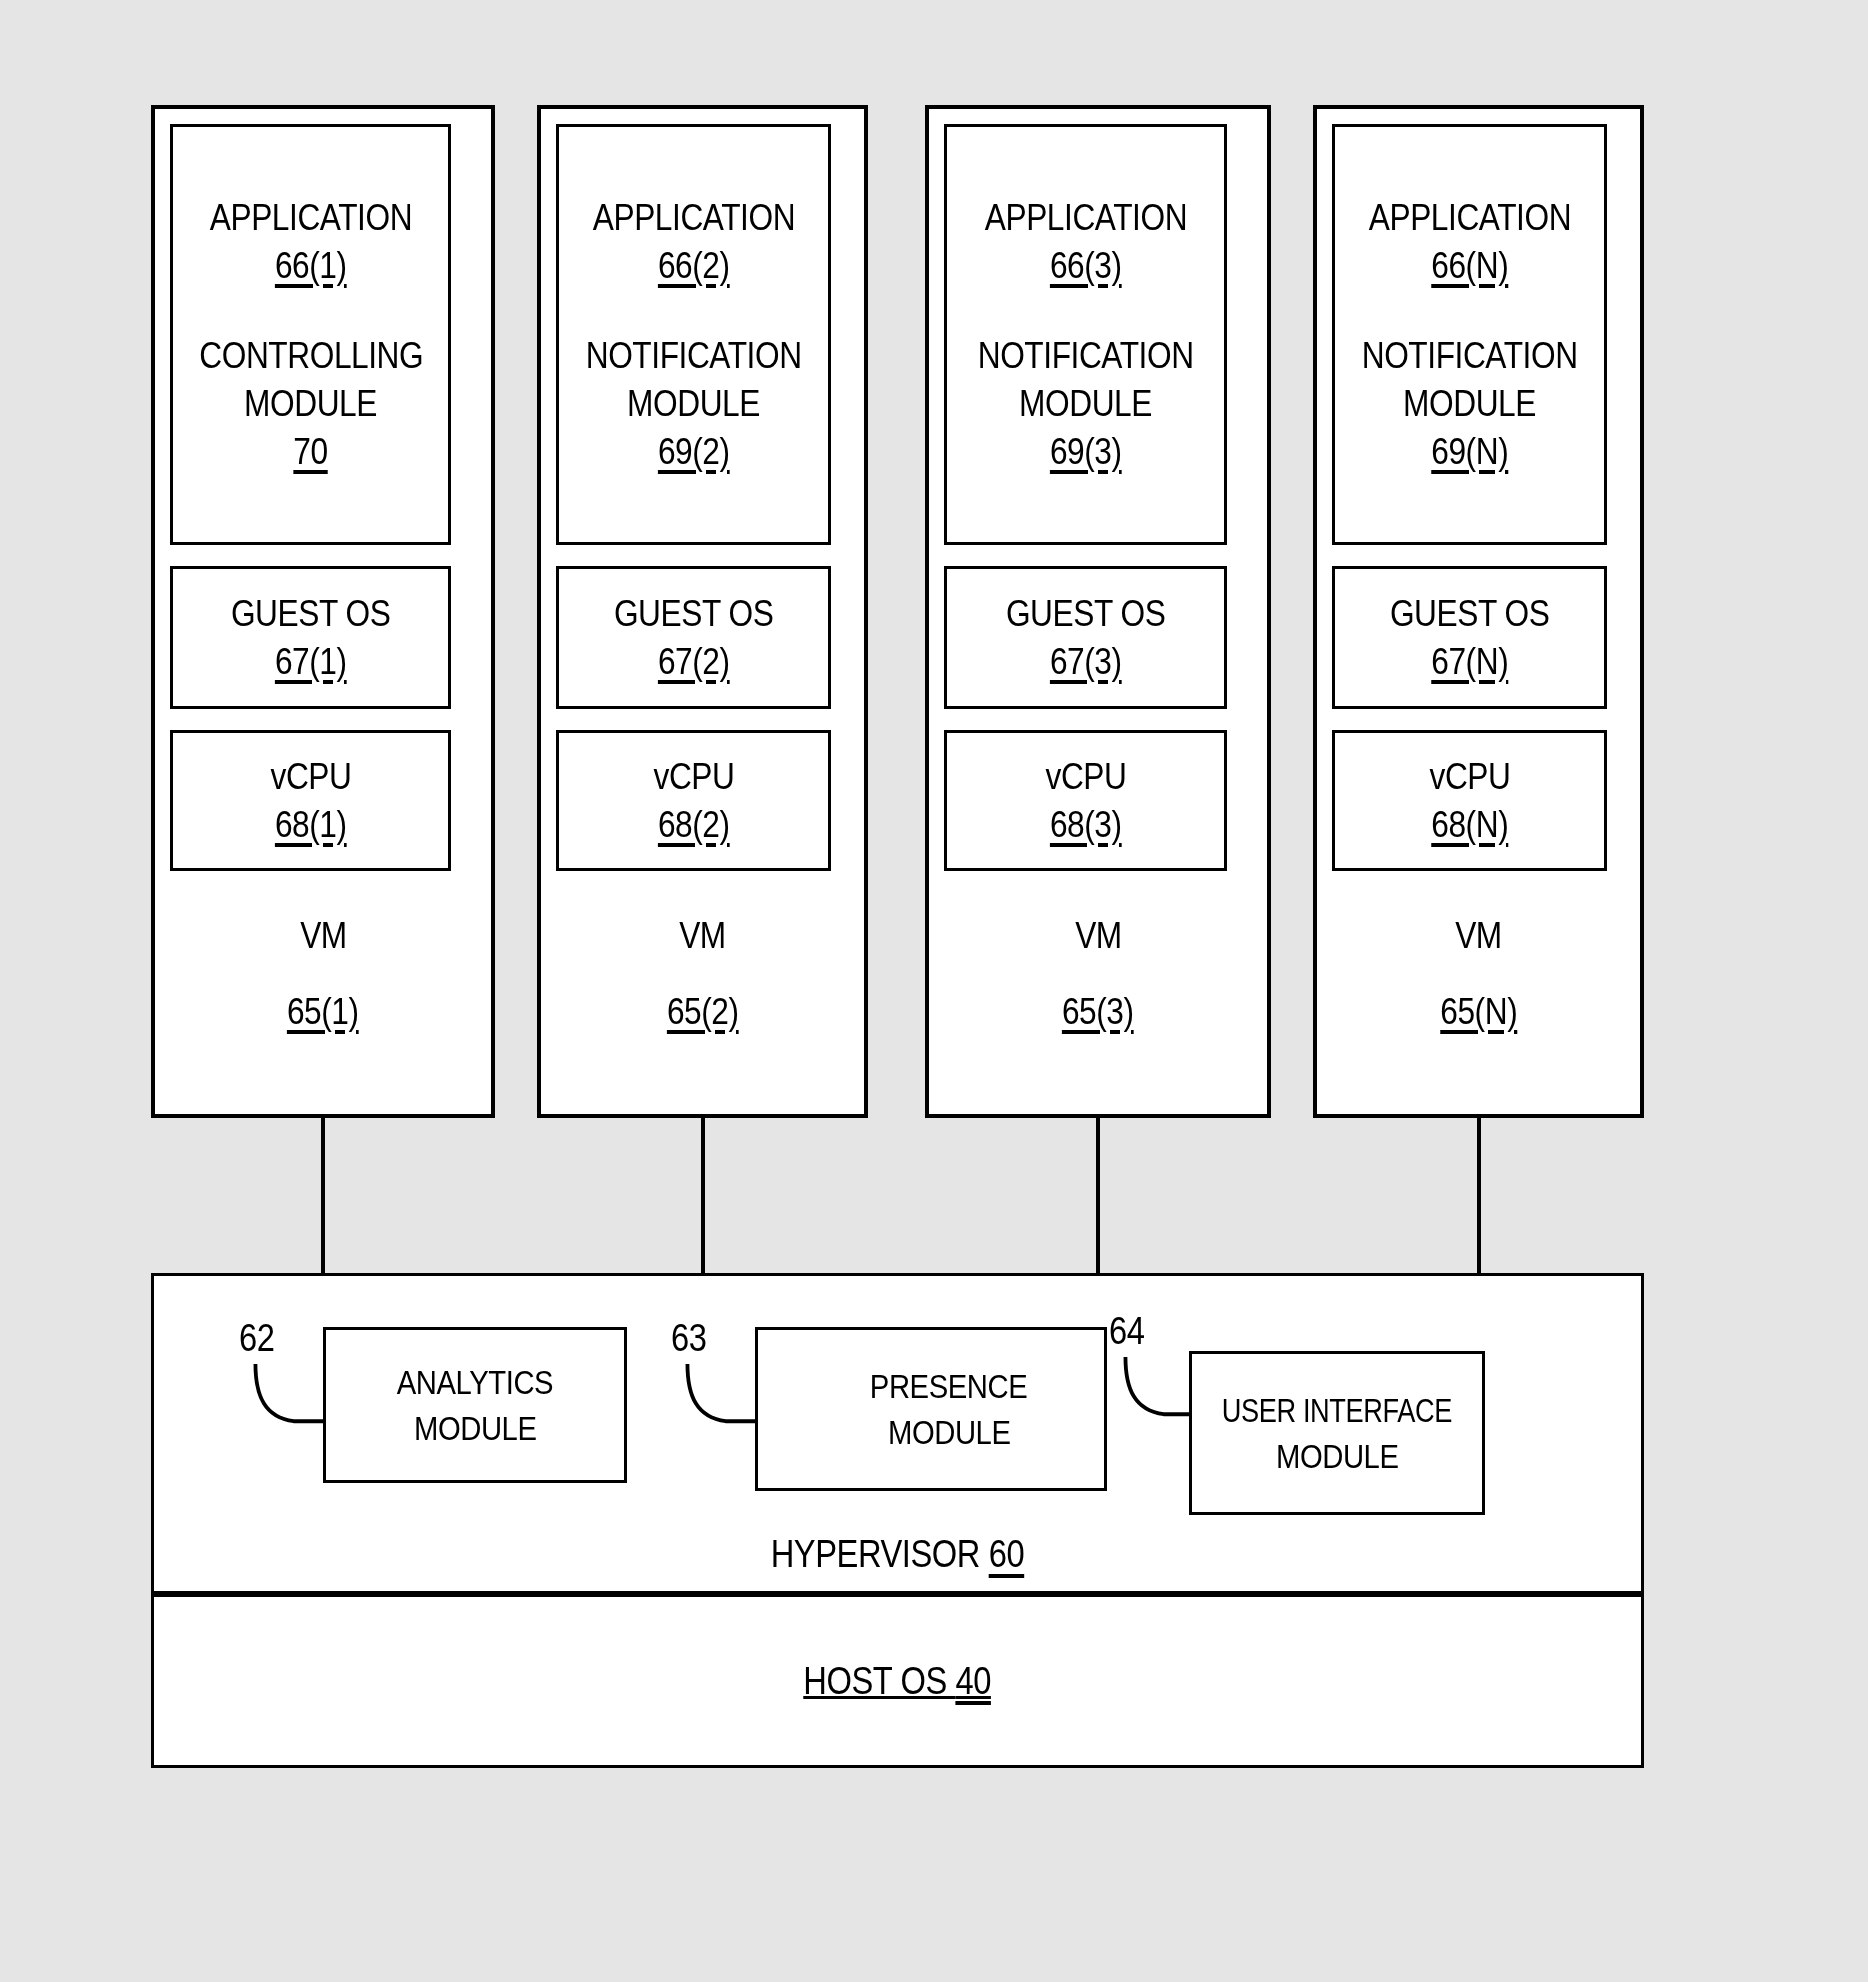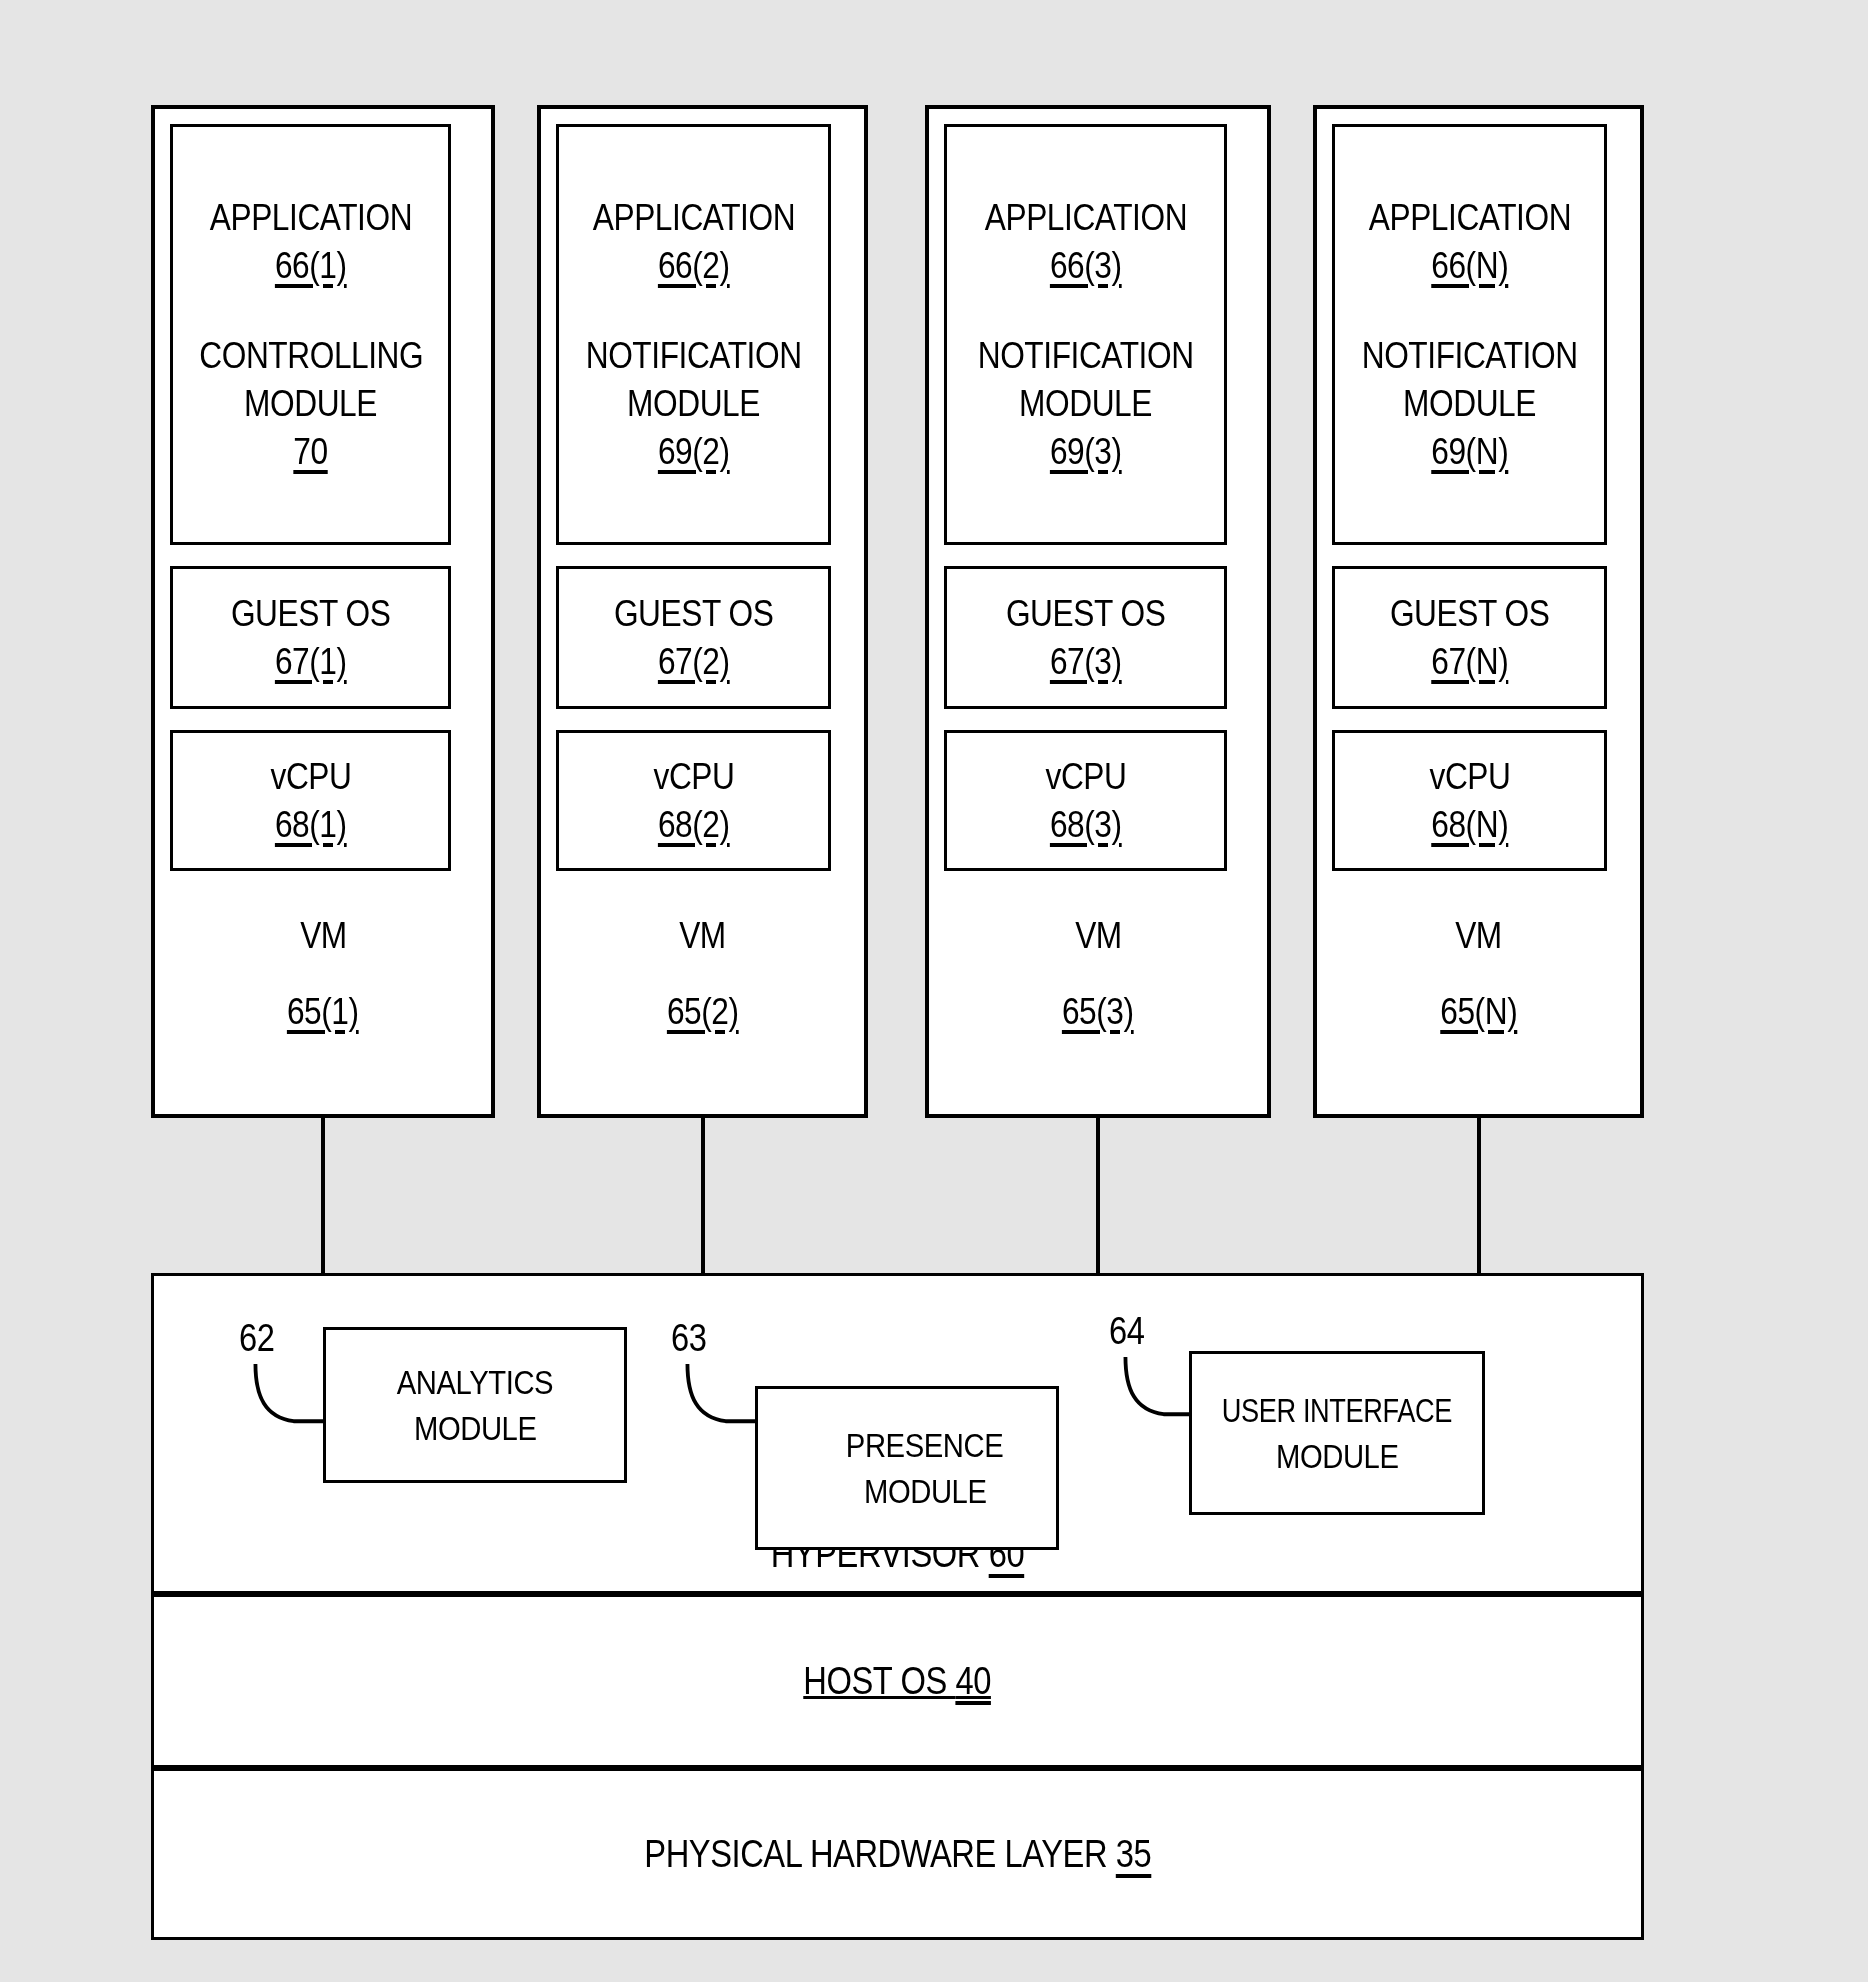--- a/index.html
+++ b/index.html
@@ -240,21 +240,21 @@
 
   <div class="box" style="left:323px; top:1327px; width:304px; height:156px;">
     <div class="mod-lbl">ANALYTICS</div>
     <div class="mod-lbl">MODULE</div>
   </div>
   <div class="ref-num" style="left:239px; top:1317px;">62</div>
   <svg class="leader" style="left:244px; top:1362px; width:105px; height:86px;" viewBox="0 0 110 90">
     <path d="M 12 2 C 12 36, 22 58, 52 62 L 83 62" fill="none" stroke="#000" stroke-width="4"></path>
   </svg>
 
-  <div class="box" style="left:755px; top:1386px; width:304px; height:164px;padding-left:36px;">
+  <div class="box" style="left:755px; top:1327px; width:352px; height:164px;padding-left:36px;">
     <div class="mod-lbl">PRESENCE</div>
     <div class="mod-lbl">MODULE</div>
   </div>
   <div class="ref-num" style="left:671px; top:1317px;">63</div>
   <svg class="leader" style="left:676px; top:1362px; width:105px; height:86px;" viewBox="0 0 110 90">
     <path d="M 12 2 C 12 36, 22 58, 52 62 L 83 62" fill="none" stroke="#000" stroke-width="4"></path>
   </svg>
 
   <div class="box" style="left:1189px; top:1327px; width:296px; height:164px;margin-top:24px;">
     <div class="mod-lbl" style="transform:scaleX(0.80);">USER INTERFACE</div>
@@ -262,18 +262,15 @@
   </div>
   <div class="ref-num" style="left:1109px; top:1310px;">64</div>
   <svg class="leader" style="left:1114px; top:1355px; width:105px; height:86px;" viewBox="0 0 110 90">
     <path d="M 12 2 C 12 36, 22 58, 52 62 L 80 62" fill="none" stroke="#000" stroke-width="4"></path>
   </svg>
 
   <div class="box" style="left:151px; top:1594px; width:1493px; height:174px;text-decoration:underline;">
     <div class="layer-lbl"><span>HOST OS </span><u>40</u></div>
   </div>
 
-  <div class="box" style="left:151px; top:1768px; width:1493px; height:172px;">
-    <div class="layer-lbl"><span>PHYSICAL HARDWARE LAYER </span><u>35</u></div>
-  </div>
 
 </div>
 
 
 </body></html>

